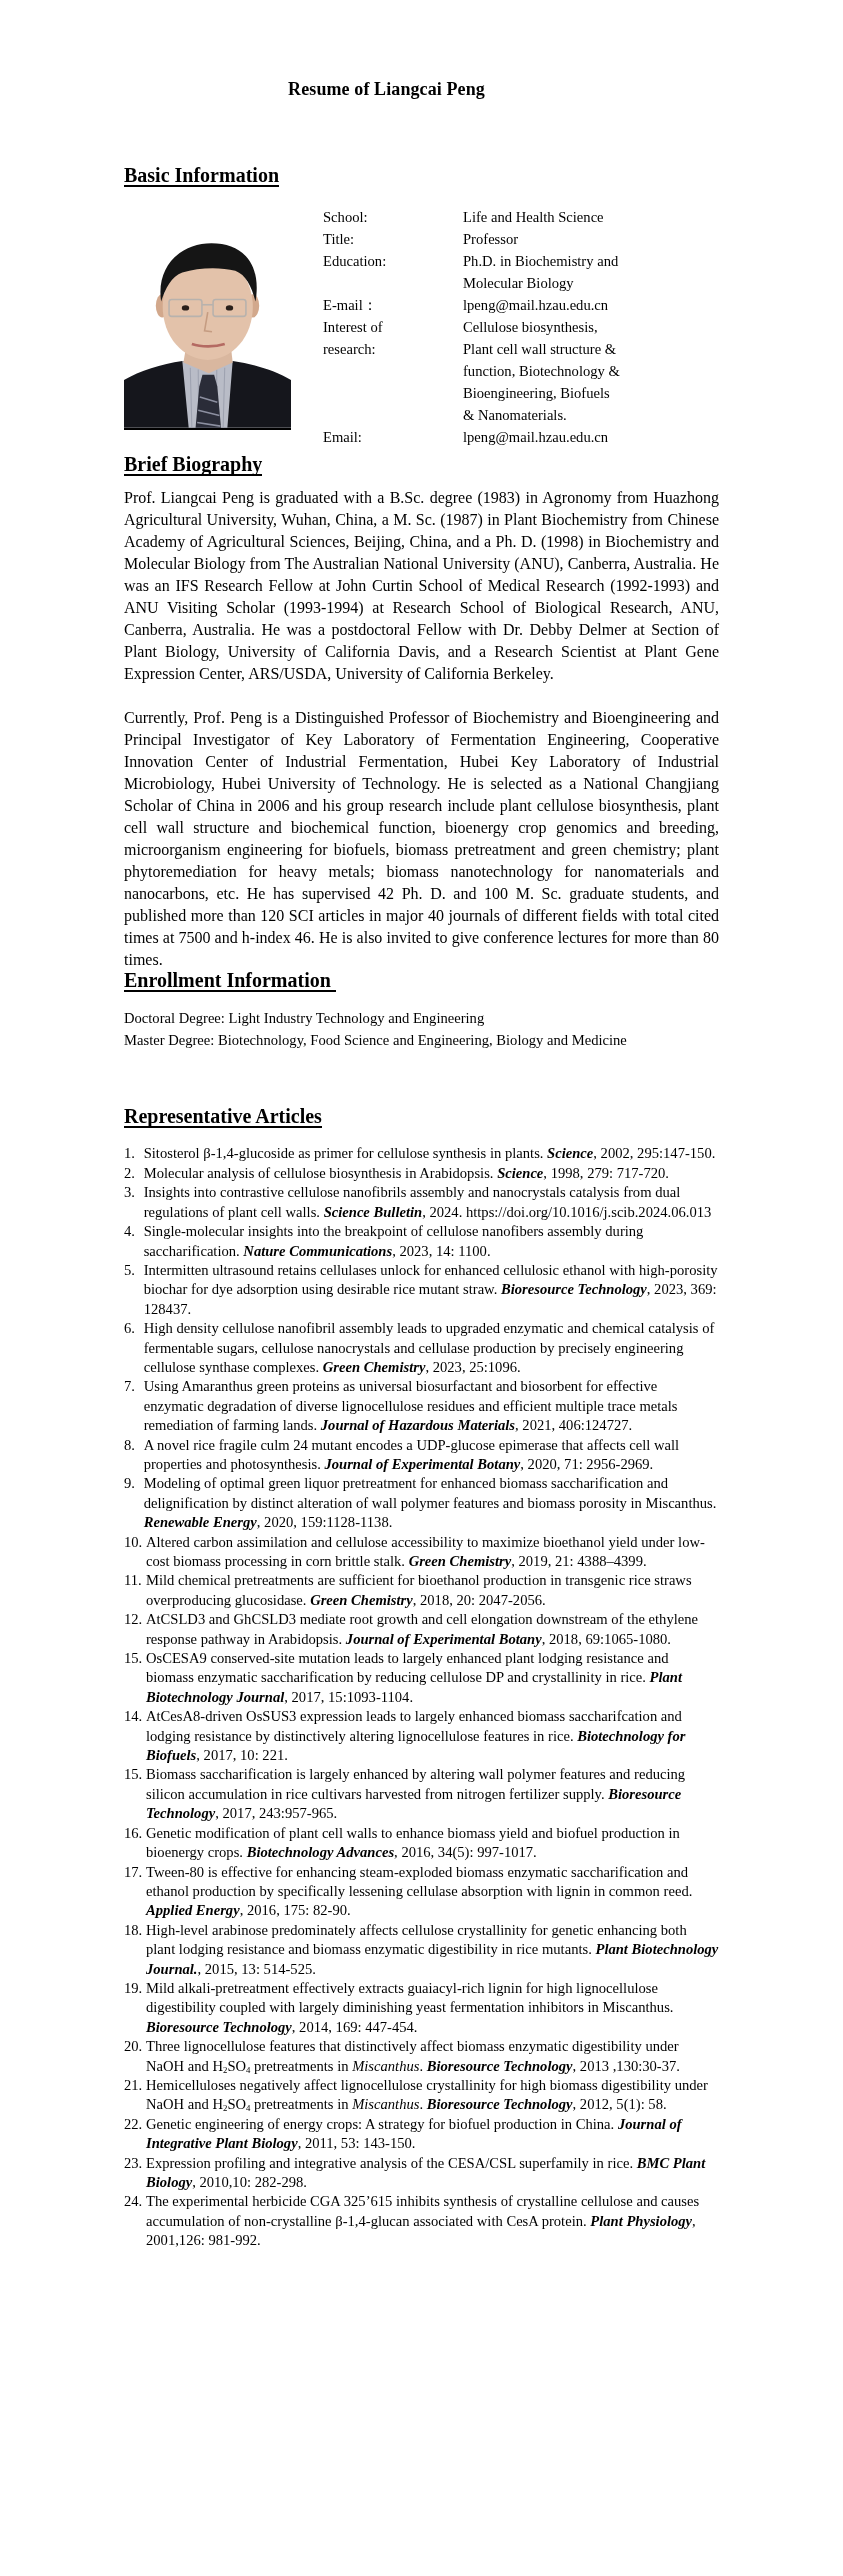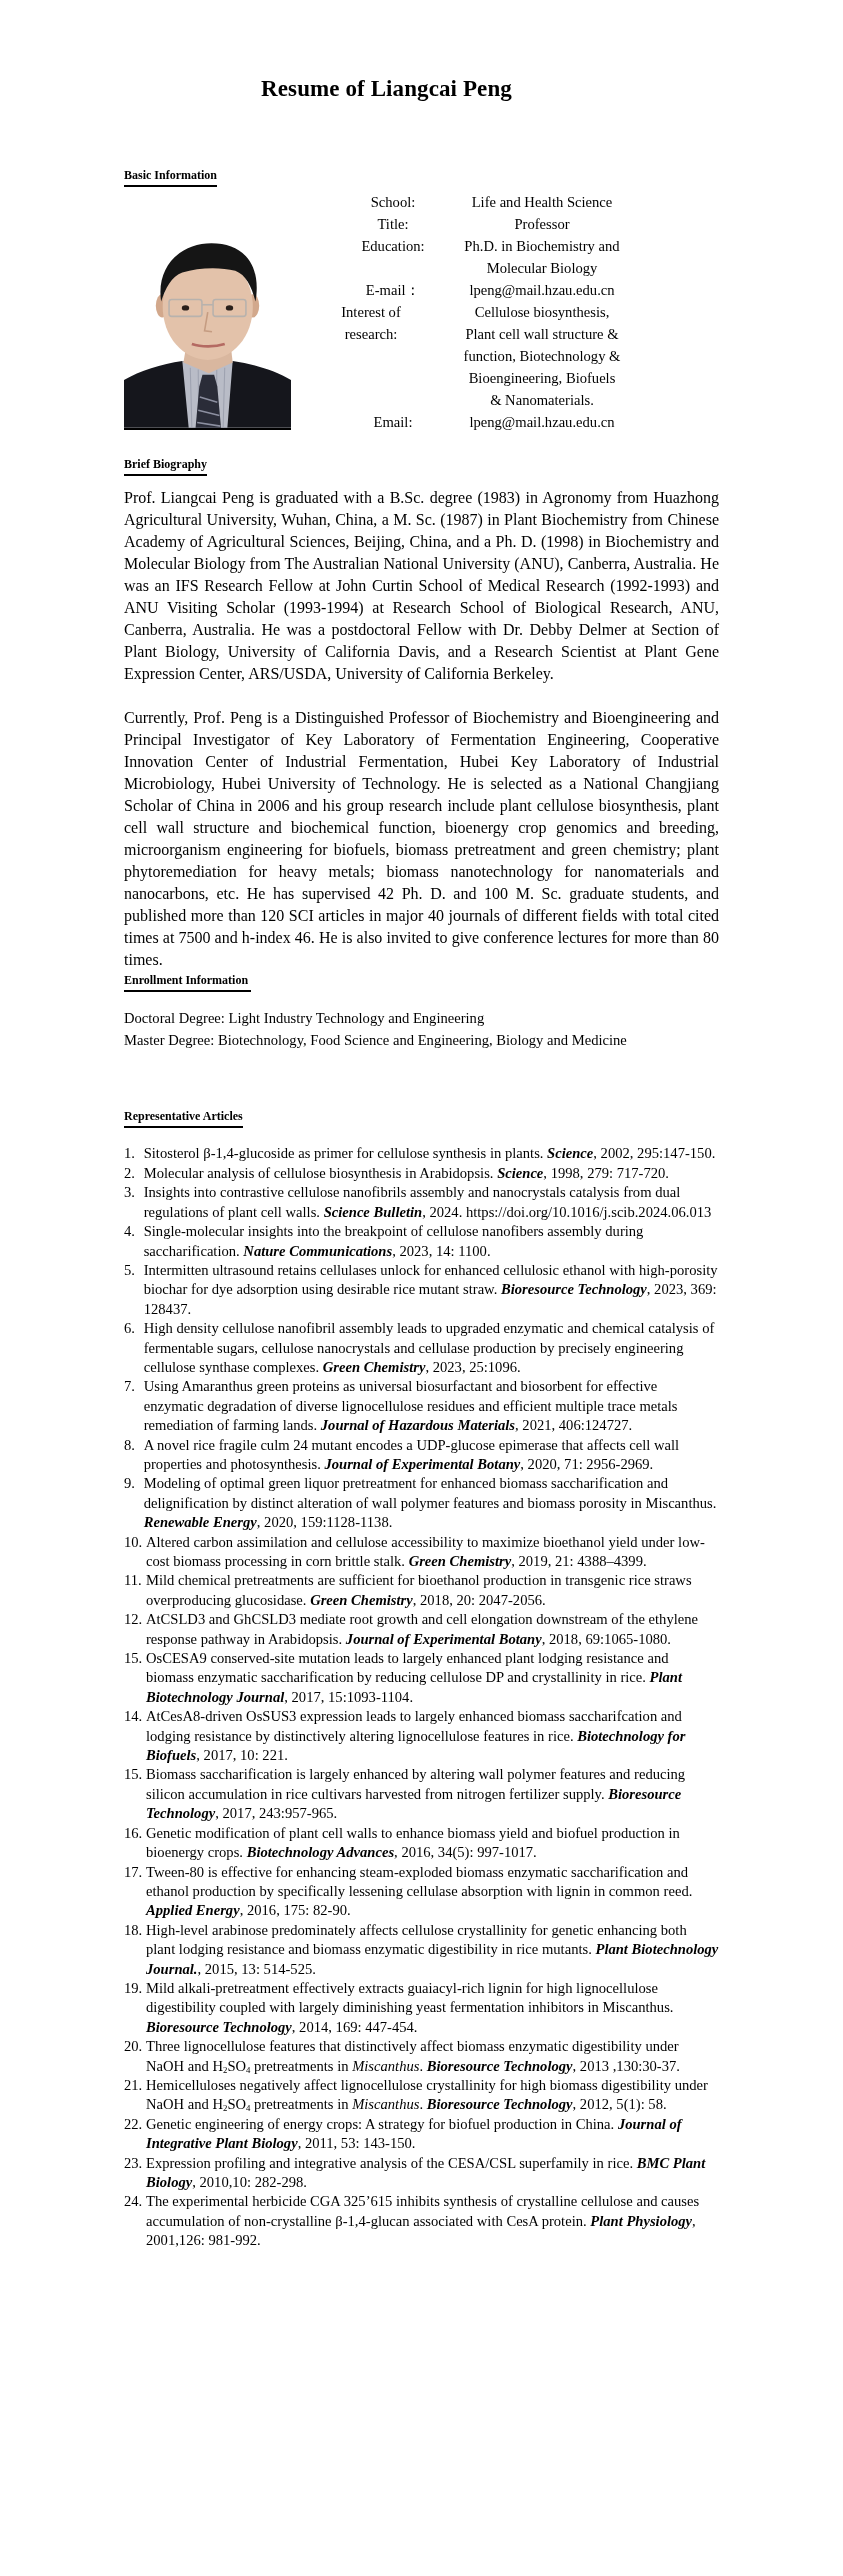--- a/index.html
+++ b/index.html
@@ -12,30 +12,30 @@
     }
     .page {
       position: relative;
       width: 595px;
       margin-left: 124px;
       padding-top: 73px;
     }
     .doc-title {
       text-align: center;
       font-weight: bold;
-      font-size: 23px;
+      font-size: 18px;
       line-height: 32px;
       margin: 0 0 0 -124px;
       width: 773px;
       letter-spacing: 0.1px;
     }
     .section-heading {
       display: inline-block;
       font-weight: bold;
-      font-size: 12px;
+      font-size: 20px;
       line-height: 19px;
       border-bottom: 2.1px solid #000;
       padding-bottom: 0;
       margin: 0;
     }
     
     .basic-heading { margin-top: 61px; }
     .basic-wrap {
       position: relative;
       height: 255px;
@@ -47,25 +47,24 @@
       width: 167px;
       height: 185px;
       border-bottom: 2.1px solid #000;
       overflow: hidden;
       background: #ffffff;
     }
     .photo svg { display: block; }
     .info-table {
       position: absolute;
       left: 199px;
-      top: 4px;
+      top: 19px;
       width: 298px;
       font-size: 14.6px;
       line-height: 22px;
-      text-align: center;
     }
     .info-row { display: flex; }
     .info-label { width: 140px; flex: 0 0 140px; }
     .info-value { flex: 1; }
 
     
     .bio-heading { margin-top: 12.8px; }
     .bio-para {
       font-size: 16px;
       line-height: 22px;

